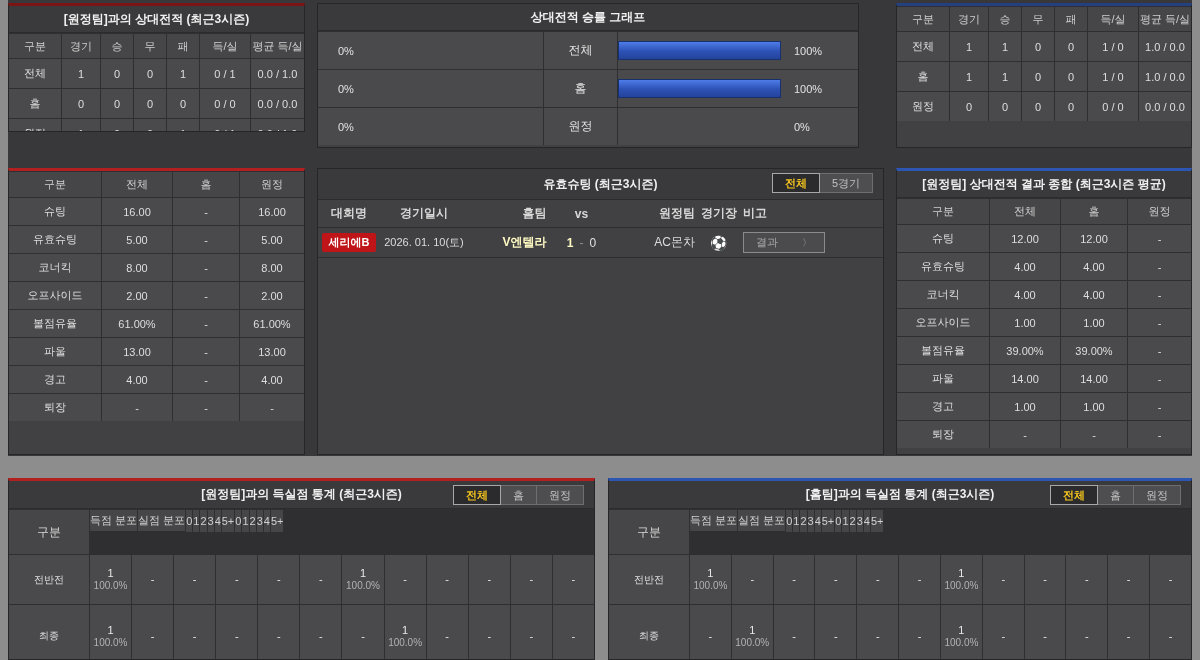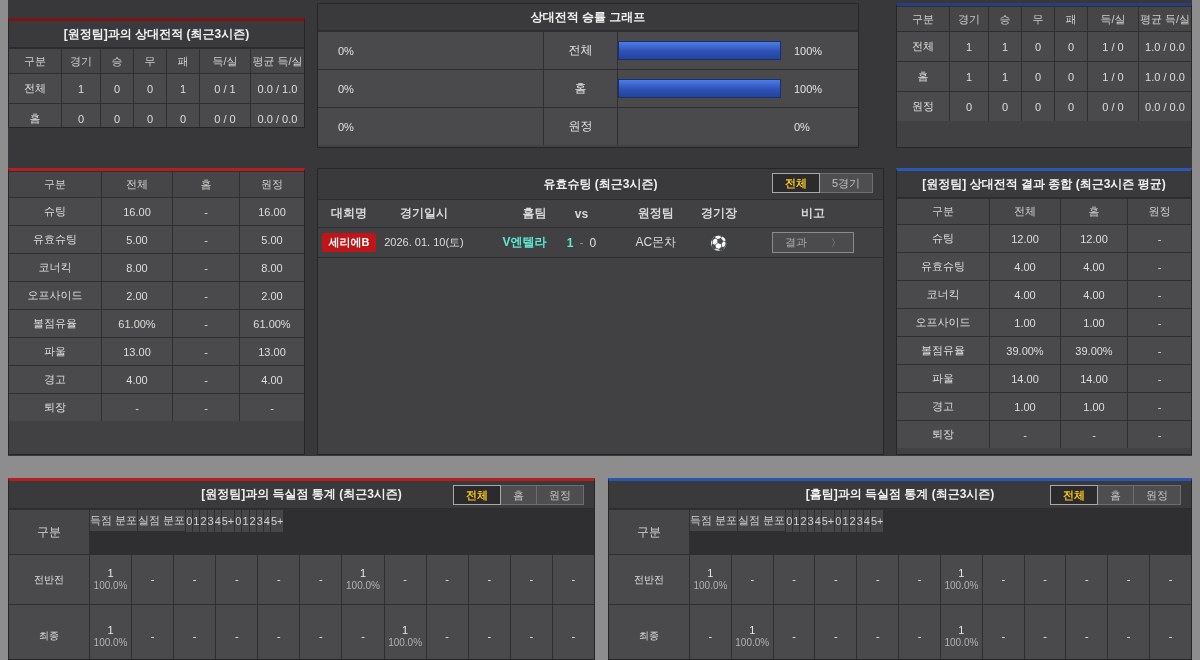--- a/index.html
+++ b/index.html
@@ -38,24 +38,24 @@
   
   .tabs{position:absolute;right:10px;top:4px;display:flex}
   .tab{height:20px;line-height:18px;padding:0 12px;font-size:11px;font-weight:normal;background:#4e4e50;
        border:1px solid #6e6e70;color:#c2c2c2;margin-left:-1px;cursor:pointer}
   .tab.on{background:#2b2b2d;border:1px solid #a8a8a8;color:#f4c41e;font-weight:bold;position:relative;z-index:1}
   .mhead{display:flex;align-items:center;height:28px;border-bottom:1px solid #2d2d2f;
          font-size:12px;color:#d8d8d8;font-weight:bold}
   .mrow{display:flex;align-items:center;height:30px;border-bottom:1px solid #2d2d2f;font-size:12px;color:#dcdcdc}
   .cl{width:62px;text-align:center}.cd{width:88px;text-align:center;font-size:11px}
   .ch{flex:1;text-align:right;padding-right:6px}.cs{width:58px;display:flex;justify-content:center;gap:6px}
-  .ca{flex:1;text-align:center;padding-left:6px}.cst{width:48px;text-align:center}.cn{width:140px;text-align:center}
+  .ca{flex:1;text-align:right;padding-left:6px}.cst{width:48px;text-align:center}.cn{width:140px;text-align:left}
   .badge{display:inline-block;background:#bf1518;color:#fff;font-size:11px;font-weight:bold;
          padding:2px 7px;border-radius:2px}
-  .hname,.hs{color:#5eead4;font-weight:bold}
+  .hname,.hs{color:#fef9c3;font-weight:bold}
   .sep{color:#909090}.as{color:#e0e0e0}
   .ball{font-size:14px;color:#e8e8e8}
   .rbtn{display:inline-flex;align-items:center;gap:24px;background:#4b4b4d;border:1px solid #8a8a8c;
         color:#a9a9a9;font-size:11px;padding:2px 12px;cursor:pointer}
   .rarr{font-size:10px}
   
   .btt{height:28px;line-height:27px}
   .corner{width:80px;height:44px;background:#464648;display:flex;align-items:center;justify-content:center;
           font-size:12px;color:#d6d6d6}
   .bhr{flex:1;display:flex;flex-direction:row;gap:1px}
@@ -69,21 +69,21 @@
   .n{font-size:11px;color:#e8e8e8;line-height:13px}
   .pp{font-size:10px;color:#b2b2b2;line-height:12px}
   .pp:empty{display:none}
   .br1{height:49px}.br2{height:62px}
 </style>
 </head>
 <body>
 
 <div class="dark"></div>
 
-<div class="p stat bt-red-d" style="left:8px;top:18px;width:297px;height:110px">
+<div class="p stat bt-red-d" style="left:8px;top:3px;width:297px;height:129px">
   <div class="tt">[원정팀]과의 상대전적 (최근3시즌)</div>
   <div class="g">
     <div class="r hd">
       <span class="c w52">구분</span>
         <span class="c w38">경기</span>
         <span class="c w32">승</span>
         <span class="c w32">무</span>
         <span class="c w32">패</span>
         <span class="c w50">득/실</span>
         <span class="c fx">평균 득/실</span>

